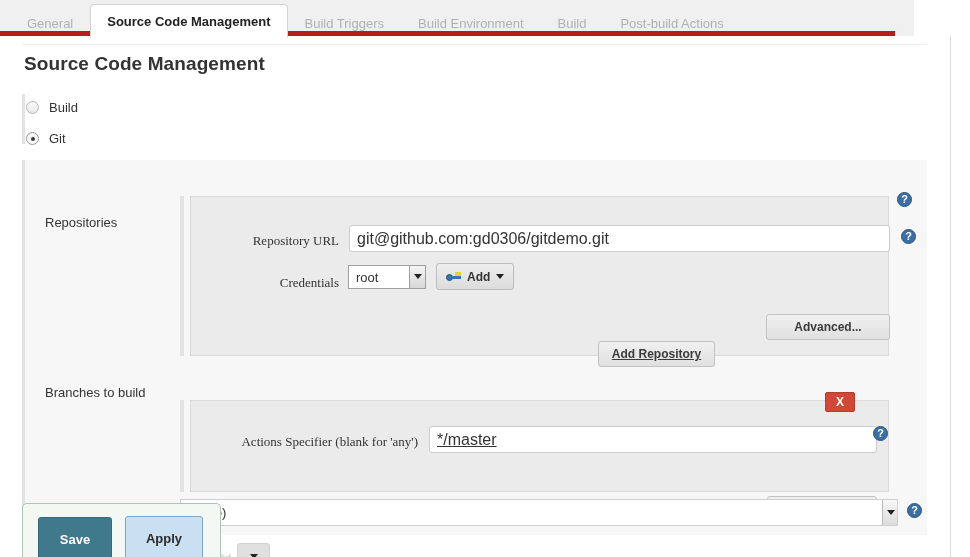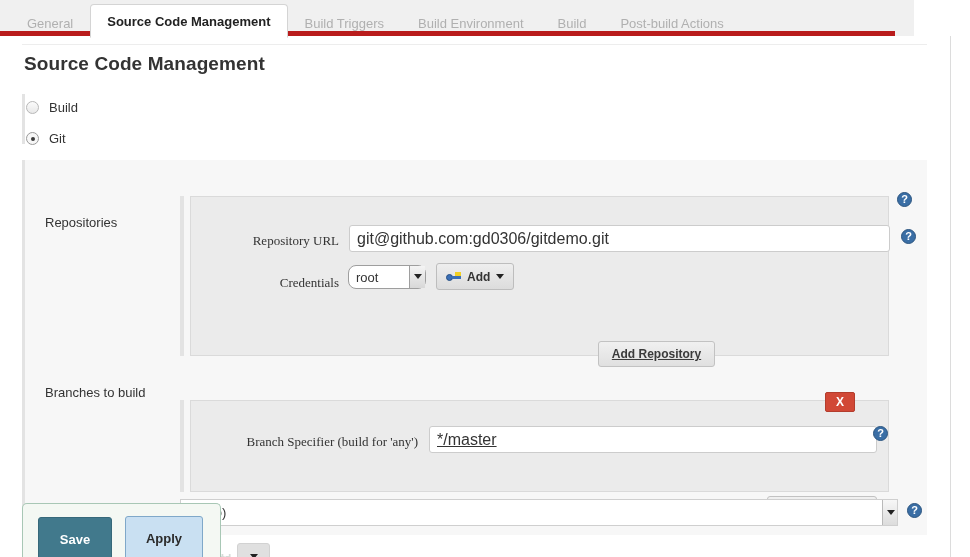--- a/index.html
+++ b/index.html
@@ -210,42 +210,43 @@
 
     <div class="row-label" style="left:23px;top:55px;">Repositories</div>
     <div class="vbar" style="left:158px;top:36px;height:160px;"></div>
     <div class="panel" style="left:168px;top:36px;width:699px;height:160px;">
 
       <div class="flabel" style="left:28px;top:36px;width:120px;">Repository URL</div>
       <input class="tin" style="left: 158px; top: 28px; width: 541px; height: 27px;" value="git@github.com:gd0306/gitdemo.git">
       <div class="help" style="left:710px;top:32px;">?</div>
 
       <div class="flabel" style="left:28px;top:78px;width:120px;">Credentials</div>
-      <div class="sel" style="left:157px;top:68px;width:78px;height:24px;border-radius:8px;">
+      <div class="sel" style="left:157px;top:68px;width:78px;height:24px;">
         <span class="txt" style="line-height:24px;">root</span>
         <span class="arrowbox"></span>
       </div>
       <div class="addbtn" style="left:245px;top:66px;width:78px;height:27px;">
         <span class="keyicon">
           <span class="ring"></span>
             <span class="shaft"></span>
             <span class="tooth"></span>
         </span>
         <span>Add</span>
         <span class="caret"></span>
       </div>
 
+      <div class="gbtn" style="left:575px;top:117px;width:124px;height:26px;">Advanced...</div>
     </div>
     <div class="gbtn" style="left:576px;top:181px;width:117px;height:26px;text-decoration:underline;">Add Repository</div>
     <div class="help" style="left:875px;top:32px;">?</div>
 
     <div class="row-label" style="left:23px;top:225px;">Branches to build</div>
     <div class="vbar" style="left:158px;top:240px;height:92px;"></div>
     <div class="panel" style="left:168px;top:240px;width:699px;height:92px;">
-      <div class="flabel" style="left:12px;top:33px;width:215px;">Branch Specifier (build for 'any')</div>
+      <div class="flabel" style="left:12px;top:33px;width:215px;">Actions Specifier (blank for 'any')</div>
       <input class="tin" style="left: 238px; top: 25px; width: 448px; height: 27px; text-decoration: underline;" value="*/master">
       <div class="gbtn" style="left:576px;top:63px;width:110px;height:26px;margin-top:32px;">Add Branch</div>
     </div>
     <div class="xbtn" style="left:803px;top:232px;width:30px;height:20px;">X</div>
     <div class="help" style="left:851px;top:266px;">?</div>
 
     <div class="row-label" style="left:23px;top:353px;">Repository browser</div>
     <div class="wsel" style="left:158px;top:339px;width:718px;height:27px;">
       <span class="txt">(Auto)</span>
       <span class="arrowbox"></span>

